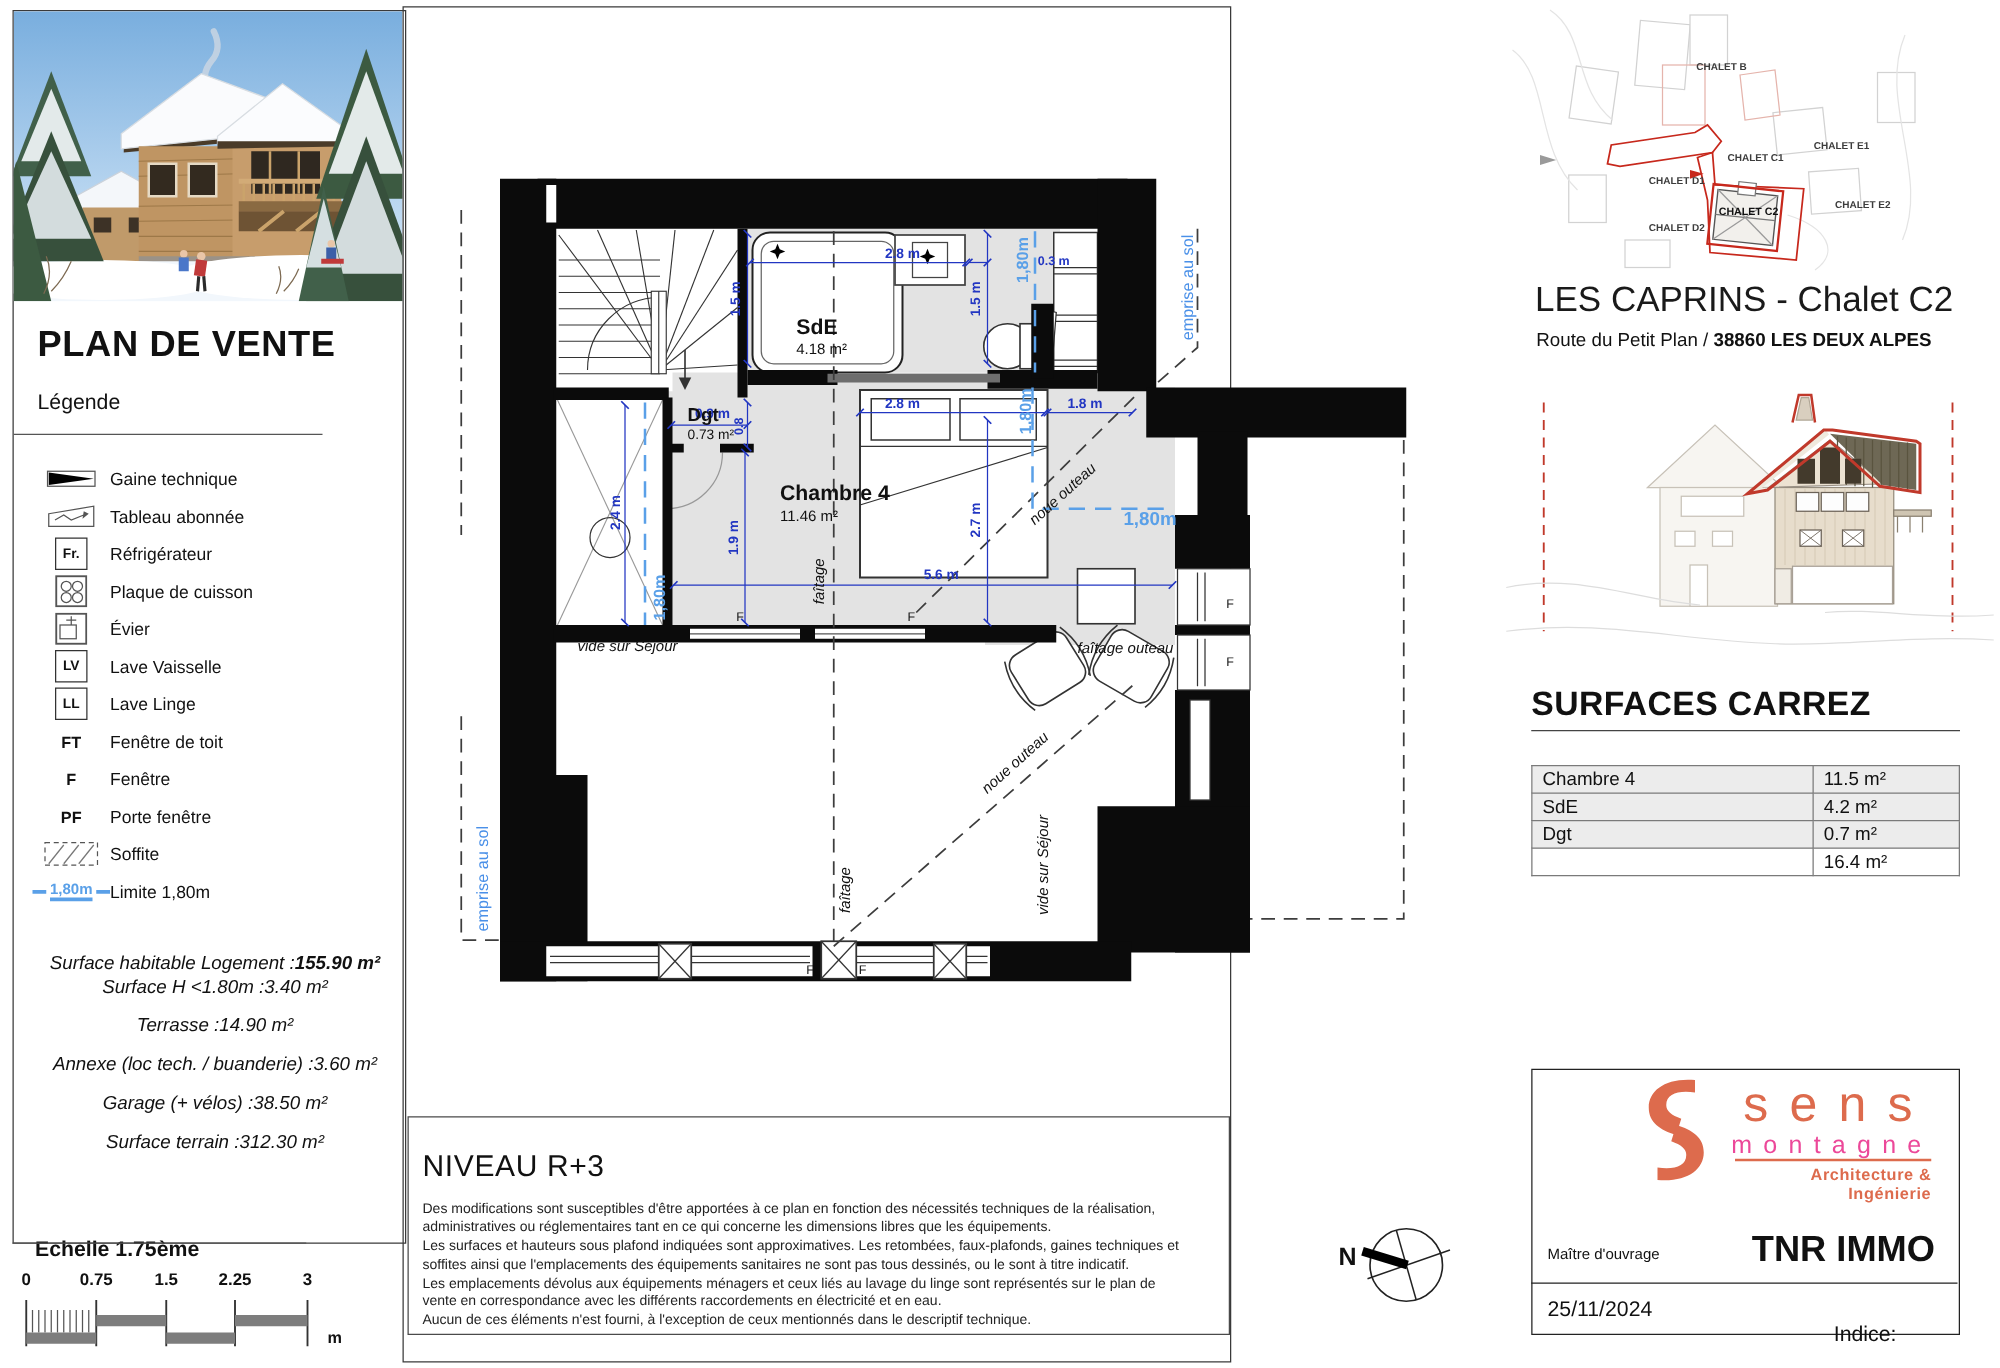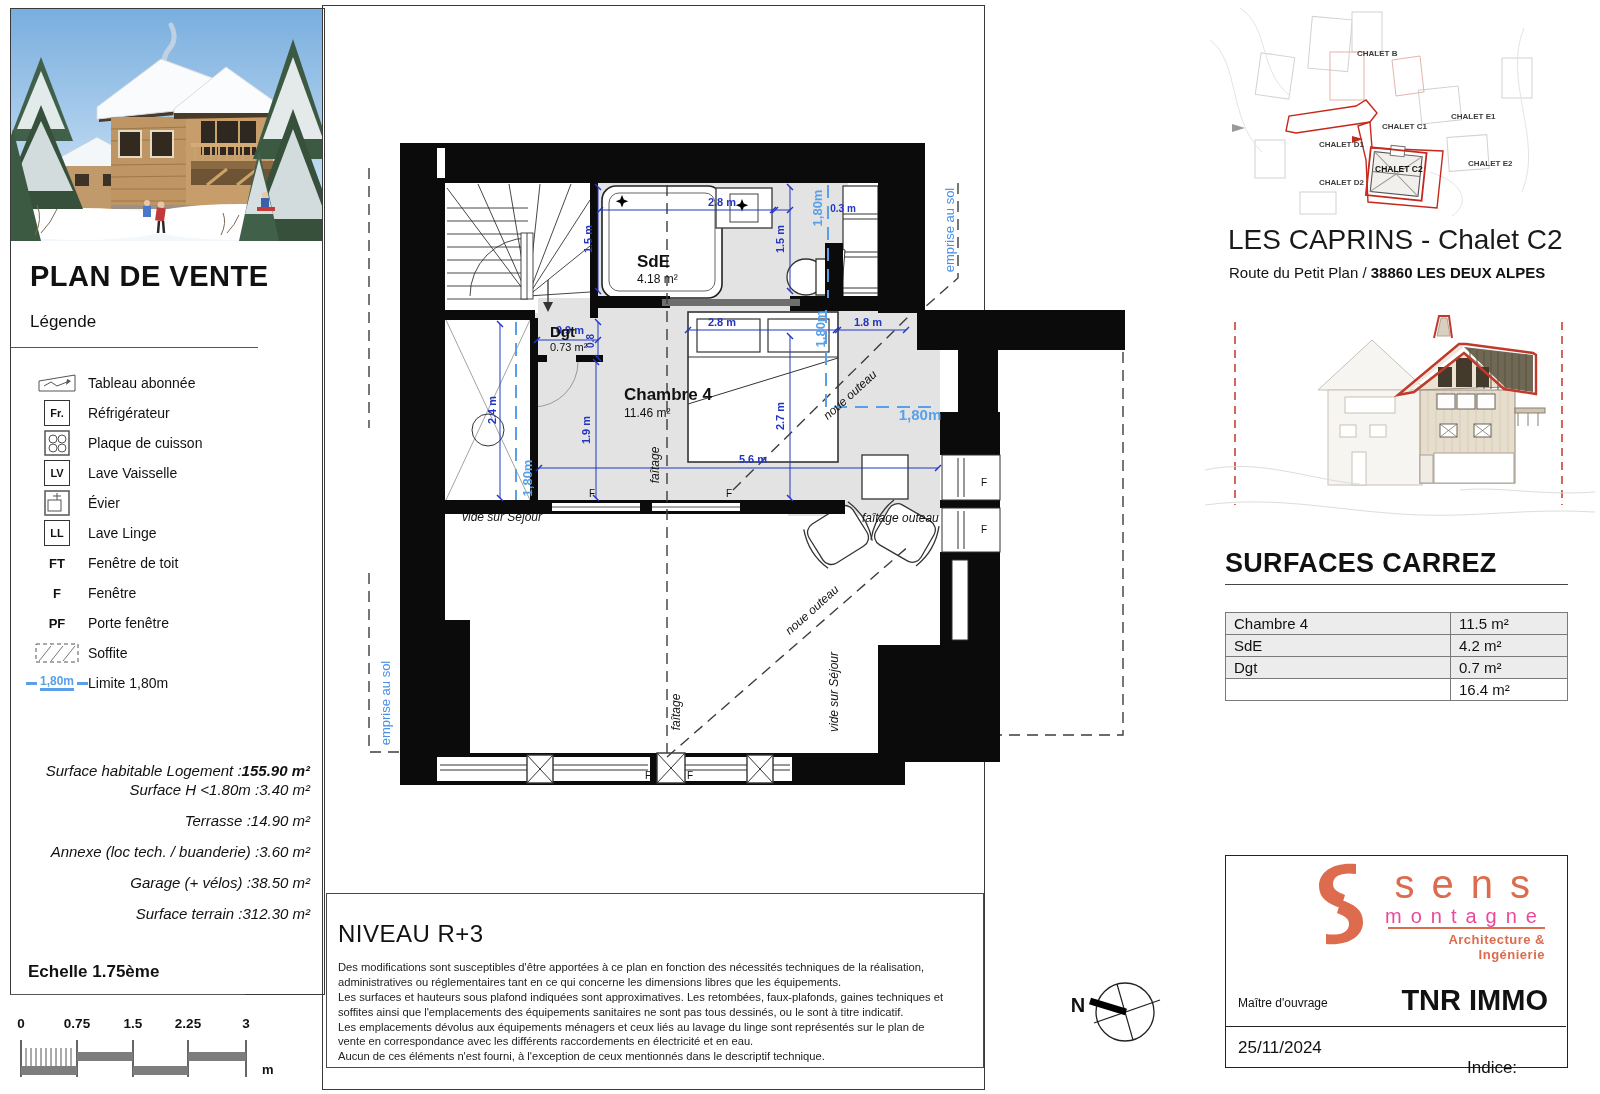--- a/index.html
+++ b/index.html
@@ -13,23 +13,23 @@
   .legend-h{font-size:17px;}
   .legend-row{display:flex;align-items:center;height:30px;}
   .legend-ic{width:62px;display:flex;justify-content:center;align-items:center;flex:0 0 62px;}
   .legend-lb{font-size:14px;}
   .sqic{border:1.5px solid #333;display:flex;align-items:center;justify-content:center;
          font-weight:bold;font-size:11px;background:#fff;}
   .glyphic{font-weight:bold;font-size:13px;}
   .lim180{color:#5aa0e8;font-weight:bold;font-size:12px;display:flex;align-items:center;gap:3px;}
   .lim180 .dash{width:11px;height:0;border-top:3px solid #5aa0e8;}
   .lim180 .txt{border-bottom:3px solid #5aa0e8;line-height:1.0;padding-bottom:1px;}
-  .surf-row{display:flex;justify-content:flex-end;font-style:italic;font-size:15px;}
+  .surf-row{display:flex;justify-content:center;font-style:italic;font-size:15px;}
   .surf-val{white-space:nowrap;}
-  .ech-title{font-size:17px;font-weight:bold;}
+  .ech-title{font-size:17px;font-weight:bold;margin-top:28px;}
   
   .niveau{font-size:24px;letter-spacing:.5px;}
   .notes{font-size:11.2px;line-height:1.33;white-space:pre-line;color:#222;}
   
   .rp-title{font-size:28px;color:#1a1a1a;}
   .rp-addr{font-size:15px;}
   .rp-addr b{font-weight:bold;}
   .sc-title{font-size:27px;font-weight:bold;letter-spacing:.3px;}
   table.carrez{position:absolute;border-collapse:collapse;font-size:15px;}
   table.carrez td{border:1px solid #7a7a7a;height:21px;padding:0 8px;}
@@ -136,20 +136,29 @@
     </g>
   </svg>
 
   <div class="abs pv-title" style="left:30px;top:260px;">PLAN DE VENTE</div>
   <div class="abs legend-h" style="left:30px;top:312px;">Légende</div>
   <div class="hline" style="left:11px;top:347px;width:247px;border-color:#555;"></div>
 
   <div class="abs" style="left:26px;top:368px;width:288px;">
     <div class="legend-row">
       <span class="legend-ic">
+        <svg width="40" height="16">
+            <rect x="1" y="2" width="38" height="12" fill="#fff" stroke="#555"></rect>
+            <polygon points="2,3 38,8 2,13" fill="#000"></polygon>
+          </svg>
+      </span>
+        <span class="legend-lb">Gaine technique</span>
+    </div>
+    <div class="legend-row">
+      <span class="legend-ic">
         <svg width="40" height="20">
             <polygon points="2,8 38,2 38,18 2,18" fill="#fff" stroke="#555"></polygon>
             <polyline points="7,13 14,9 20,13 30,9" fill="none" stroke="#555"></polyline>
             <polygon points="30,6 34,8 29,12" fill="#555"></polygon>
           </svg>
       </span>
         <span class="legend-lb">Tableau abonnée</span>
     </div>
     <div class="legend-row">
       <span class="legend-ic">
@@ -164,34 +173,34 @@
           <circle cx="9" cy="9" r="4" fill="none" stroke="#555"></circle>
             <circle cx="18" cy="9" r="4" fill="none" stroke="#555"></circle>
           <circle cx="9" cy="18" r="4" fill="none" stroke="#555"></circle>
             <circle cx="18" cy="18" r="4" fill="none" stroke="#555"></circle>
           </svg>
       </span>
         <span class="legend-lb">Plaque de cuisson</span>
     </div>
     <div class="legend-row">
       <span class="legend-ic">
-          <span class="sqic" style="width:24px;height:24px;">LV</span>
-        </span>
-      <span class="legend-lb">Lave Vaisselle</span>
-    </div>
-    <div class="legend-row">
-      <span class="legend-ic">
         <svg width="26" height="26">
             <rect x="1" y="1" width="24" height="24" fill="#fff" stroke="#555" stroke-width="1.5"></rect>
           <line x1="13" y1="3" x2="13" y2="10" stroke="#555"></line>
             <line x1="9" y1="6" x2="17" y2="6" stroke="#555"></line>
           <rect x="4" y="10" width="13" height="11" fill="none" stroke="#555"></rect>
           </svg>
       </span>
         <span class="legend-lb">Évier</span>
+    </div>
+    <div class="legend-row">
+      <span class="legend-ic">
+          <span class="sqic" style="width:24px;height:24px;">LV</span>
+        </span>
+      <span class="legend-lb">Lave Vaisselle</span>
     </div>
     <div class="legend-row">
       <span class="legend-ic">
           <span class="sqic" style="width:24px;height:24px;">LL</span>
         </span>
       <span class="legend-lb">Lave Linge</span>
     </div>
     <div class="legend-row">
       <span class="legend-ic glyphic">FT</span>
       <span class="legend-lb">Fenêtre de toit</span>

